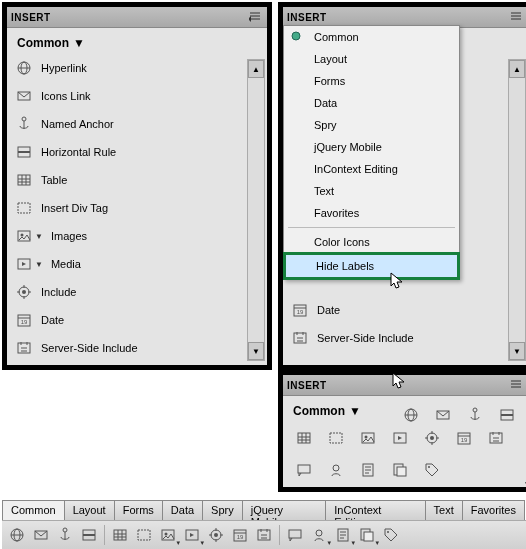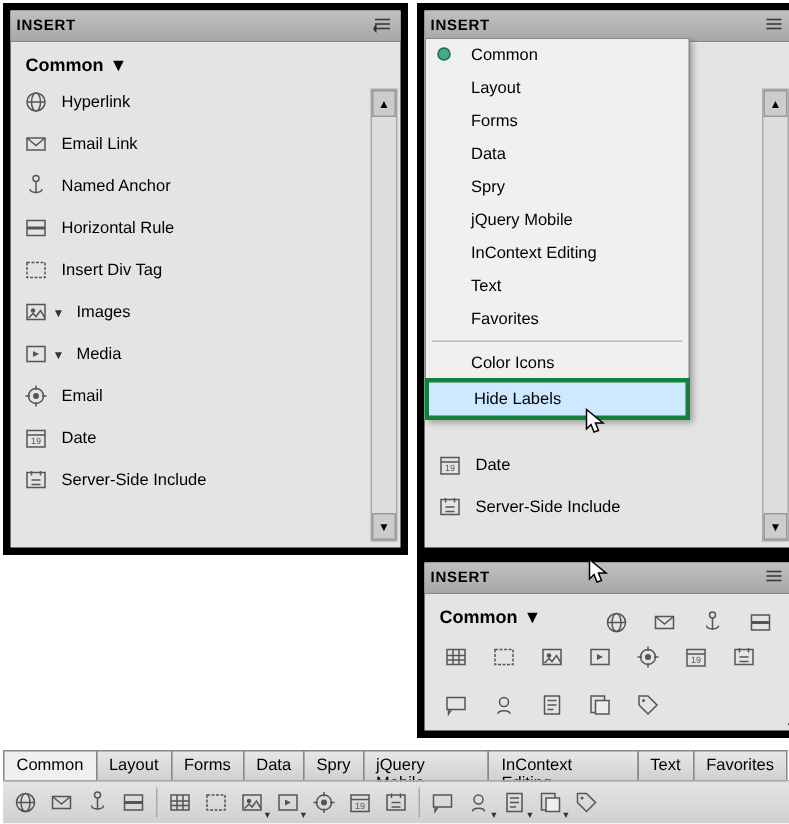--- a/index.html
+++ b/index.html
@@ -213,39 +213,48 @@
           </span>
           <span>Hyperlink</span>
         </div>
         <div class="item-row">
           <span class="item-icon">
             <svg width="16" height="16" viewBox="0 0 16 16">
               <rect x="2" y="4" width="12" height="8" fill="none" stroke="#555"></rect>
               <path d="M2 4l6 5 6-5" stroke="#555" fill="none"></path>
             </svg>
           </span>
-          <span>Email Link</span>
+          <span>Icons Link</span>
         </div>
         <div class="item-row">
           <span class="item-icon">
             <svg width="16" height="16" viewBox="0 0 16 16">
               <circle cx="8" cy="3" r="2" fill="none" stroke="#555"></circle>
               <path d="M8 5v8M4 10c0 3 8 3 8 0" stroke="#555" fill="none"></path>
             </svg>
           </span>
           <span>Named Anchor</span>
         </div>
         <div class="item-row">
           <span class="item-icon">
             <svg width="16" height="16" viewBox="0 0 16 16">
               <rect x="2" y="3" width="12" height="10" fill="none" stroke="#555"></rect>
               <path d="M2 8h12" stroke="#555" stroke-width="2"></path>
             </svg>
           </span>
           <span>Horizontal Rule</span>
+        </div>
+        <div class="item-row">
+          <span class="item-icon">
+            <svg width="16" height="16" viewBox="0 0 16 16">
+              <rect x="2" y="3" width="12" height="10" fill="none" stroke="#555"></rect>
+              <path d="M2 7h12M2 10h12M6 3v10M10 3v10" stroke="#555"></path>
+            </svg>
+          </span>
+          <span>Table</span>
         </div>
         <div class="item-row">
           <span class="item-icon">
             <svg width="16" height="16" viewBox="0 0 16 16">
               <rect x="2" y="3" width="12" height="10" fill="none" stroke="#555" stroke-dasharray="2 1"></rect>
             </svg>
           </span>
           <span>Insert Div Tag</span>
         </div>
         <div class="item-row">
@@ -270,21 +279,21 @@
           <span>Media</span>
         </div>
         <div class="item-row">
           <span class="item-icon">
             <svg width="16" height="16" viewBox="0 0 16 16">
               <circle cx="8" cy="8" r="5" fill="none" stroke="#555"></circle>
               <circle cx="8" cy="8" r="2" fill="#555"></circle>
               <path d="M8 1v3M8 12v3M1 8h3M12 8h3" stroke="#555"></path>
             </svg>
           </span>
-          <span>Email</span>
+          <span>Include</span>
         </div>
         <div class="item-row">
           <span class="item-icon">
             <svg width="16" height="16" viewBox="0 0 16 16">
               <rect x="2" y="3" width="12" height="11" fill="none" stroke="#555"></rect>
               <path d="M2 6h12" stroke="#555"></path>
               <text x="8" y="12" font-size="6" text-anchor="middle" fill="#555">19</text>
             </svg>
           </span>
           <span>Date</span>

